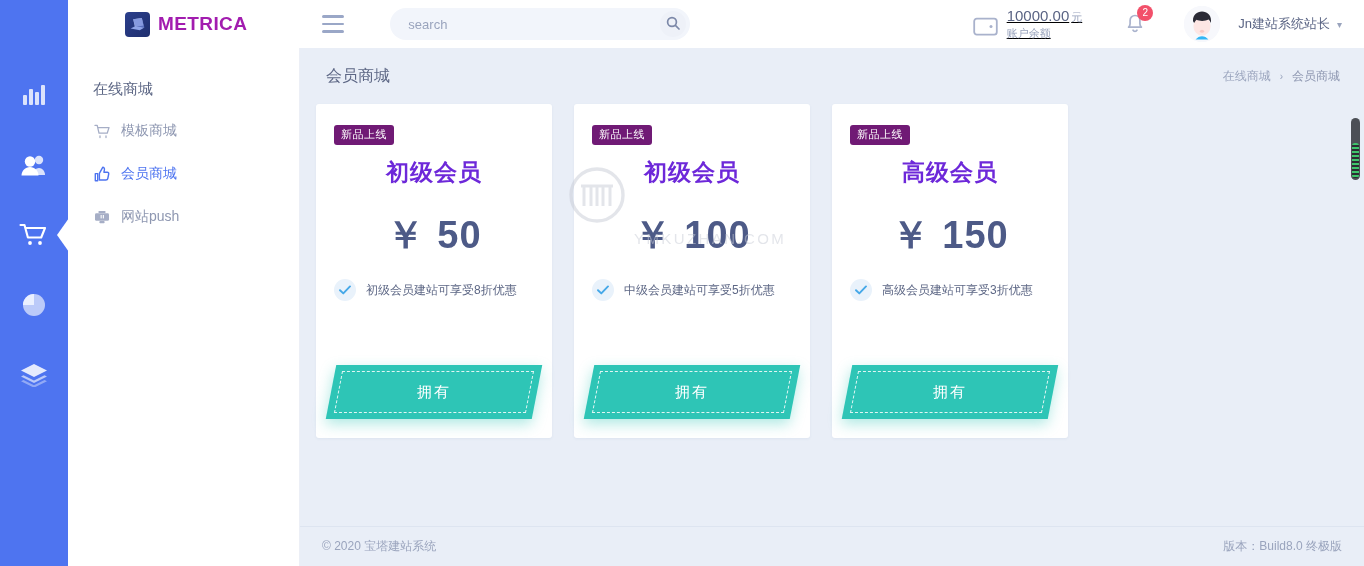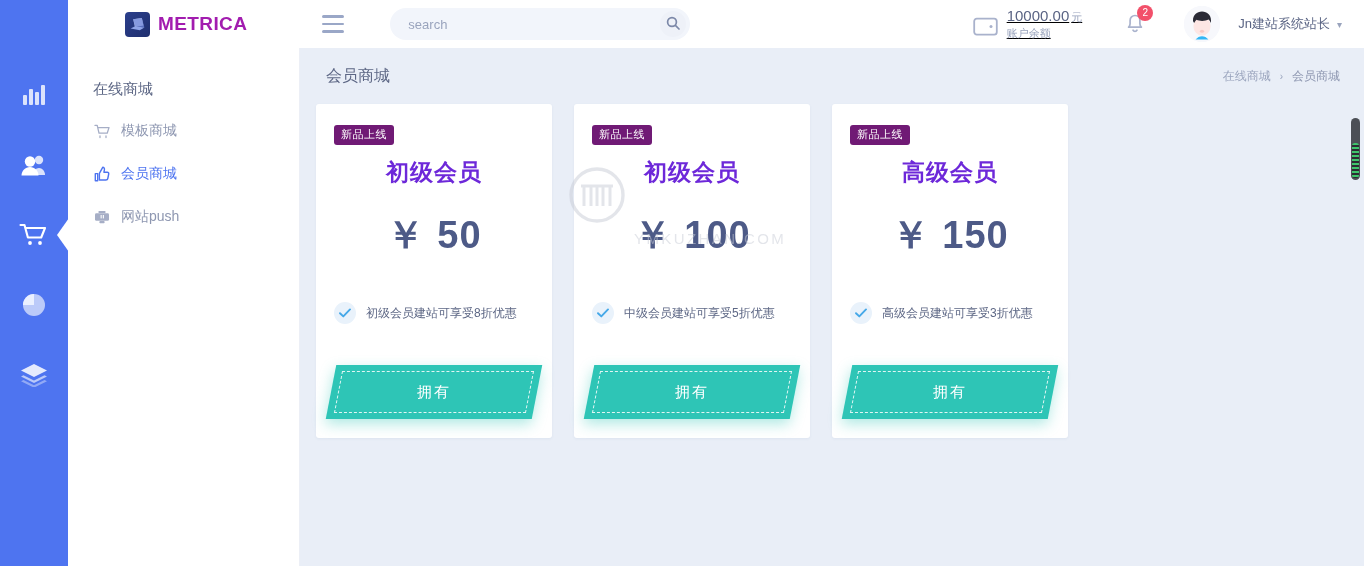--- a/index.html
+++ b/index.html
@@ -161,21 +161,21 @@
     letter-spacing: 1px;
   }
   .card-price {
     text-align: center; margin-top: 22px;
     font-size: 38px; font-weight: bold; color: #4d5a87;
     letter-spacing: 1px;
   }
   .card-price .yen { margin-right: 12px; }
   .feature {
     display: flex; align-items: center;
-    margin: 41px 0 0 18px;
+    margin: 18px 0 0 18px;
     text-align: right;
   }
   .check {
     width: 22px; height: 22px; border-radius: 50%;
     background: #e9f2fb;
     display: flex; align-items: center; justify-content: center;
     flex: none;
   }
   .feature-txt { font-size: 12px; color: #5d6785; margin-left: 10px; }
 
@@ -484,19 +484,23 @@
           <svg width="58" height="58" viewBox="0 0 58 58" fill="none" stroke="#c8ccd6" stroke-width="3.4">
             <circle cx="29" cy="29" r="26"></circle>
             <path d="M16 19v21M23 19v21M29 19v21M35 19v21M42 19v21" stroke-width="3"></path>
             <path d="M13 20h32" stroke-width="3"></path>
           </svg>
         </span>
       </div>
       <div class="wm-sub">YMKUZHAN.COM</div>
     </div>
 
+    <div class="footer">
+      <span>© 2020 宝塔建站系统</span>
+      <span class="right">版本：Build8.0 终极版</span>
+    </div>
   </div>
 
   <div class="scrollbar">
     <div class="scroll-stripes"></div>
   </div>
 
 </div>
 
 </body></html>

